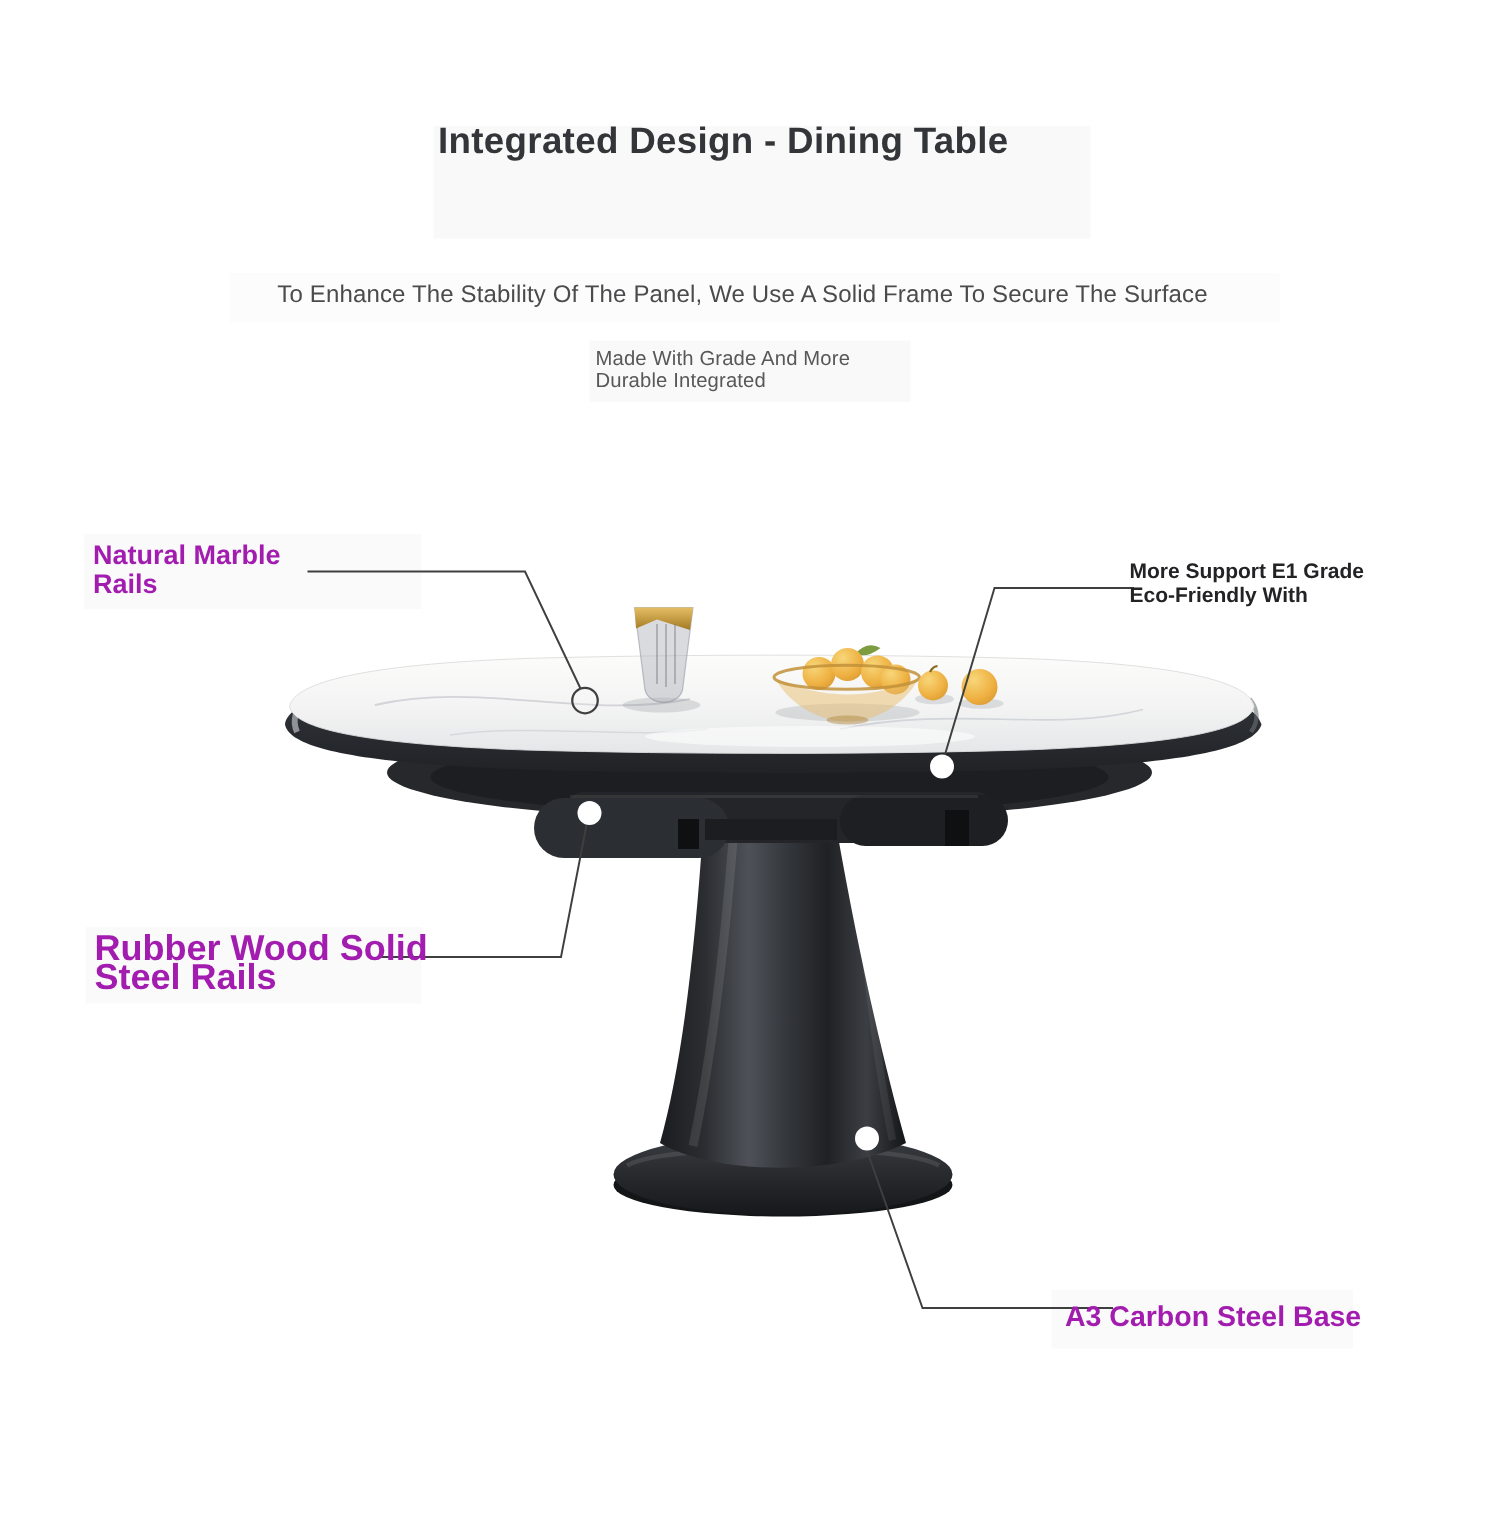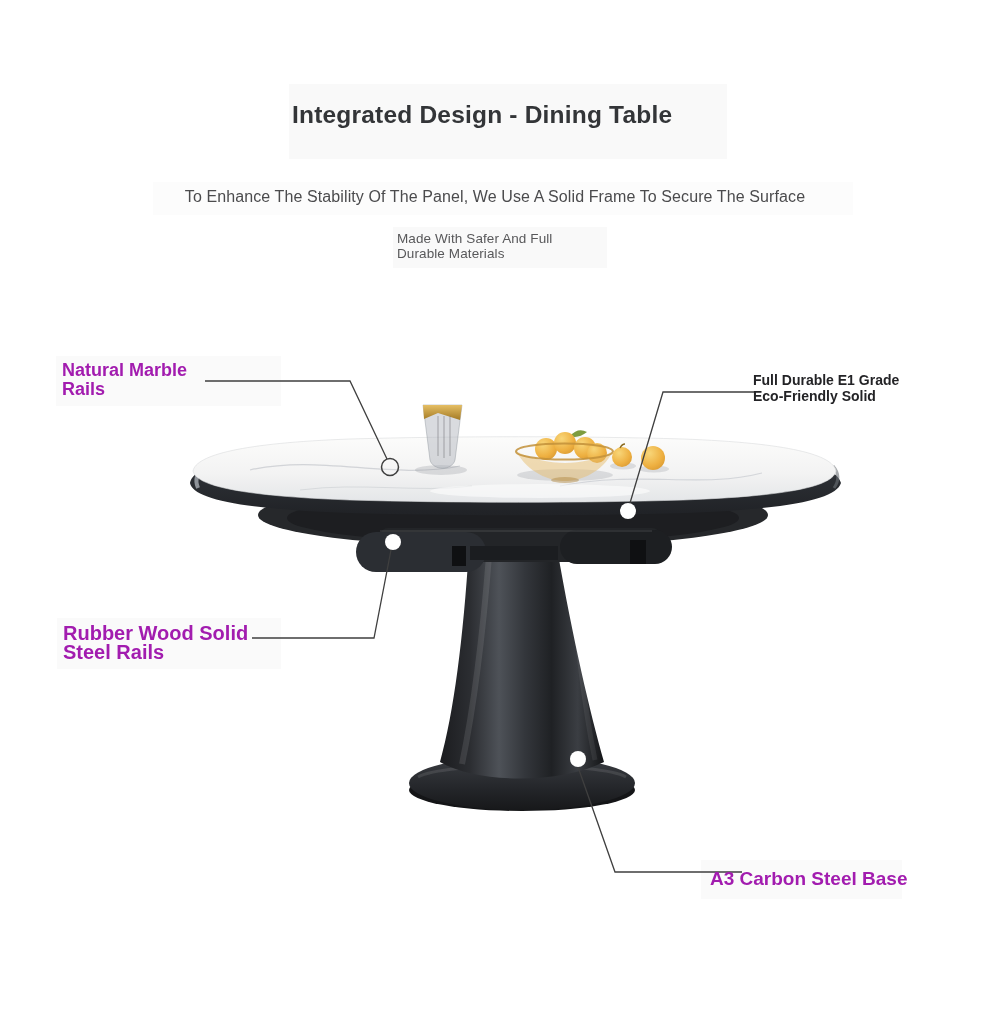--- a/index.html
+++ b/index.html
@@ -7,38 +7,38 @@
     width:990px;height:1010px;
     background:#ffffff;
     font-family:"Liberation Sans", sans-serif;
     position:relative;
     overflow:hidden;
   }
   .backdrop{position:absolute;background:#f9f9f9;}
   .backdrop.faint{background:#fcfcfc;}
 
   .title{
-    position:absolute;left:292px;top:100px;width:440px;
+    position:absolute;left:292px;top:80px;width:440px;
     font-size:24.5px;line-height:30px;font-weight:700;
     color:#333538;letter-spacing:.2px;
   }
   .subtitle{
     position:absolute;left:0;top:188px;width:990px;
     text-align:center;font-size:16px;color:#4b4b4d;letter-spacing:.1px;
   }
   .note{
     position:absolute;left:397px;top:231px;
     font-size:13.5px;line-height:15px;color:#58585a;letter-spacing:.1px;
   }
   .callout-label{
     position:absolute;font-weight:700;color:#a21caf;
   }
   .lbl-marble{left:62px;top:361px;font-size:18px;line-height:18.5px;}
   .lbl-board{left:753px;top:372px;font-size:14px;line-height:16px;color:#232326;}
-  .lbl-rails{left:63px;top:624px;font-size:20px;line-height:18.5px;}
+  .lbl-rails{left:63px;top:624px;font-size:24px;line-height:18.5px;}
   .lbl-steel{left:710px;top:869px;font-size:19px;line-height:19px;}
   svg.scene{position:absolute;left:0;top:0;}
 </style>
 </head>
 <body>
 
 <div class="backdrop" style="left:289px;top:84px;width:438px;height:75px;"></div>
 <div class="backdrop faint" style="left:153px;top:182px;width:700px;height:33px;"></div>
 <div class="backdrop" style="left:393px;top:227px;width:214px;height:41px;"></div>
 <div class="backdrop" style="left:56px;top:356px;width:225px;height:50px;background:#fafafa;"></div>
@@ -162,32 +162,32 @@
   <circle cx="578" cy="759" r="8" fill="#ffffff"></circle>
 </svg>
 
 <div class="title">
   <div>Integrated Design - Dining Table</div>
 </div>
 
 <div class="subtitle">To Enhance The Stability Of The Panel, We Use A Solid Frame To Secure The Surface</div>
 
 <div class="note">
-  <div>Made With Safer And Full</div>
-  <div>Durable Materials</div>
+  <div>Made With Grade And More</div>
+  <div>Durable Integrated</div>
 </div>
 
 <div class="callout-label lbl-marble">
   <div>Natural Marble</div>
   <div>Rails</div>
 </div>
 
 <div class="callout-label lbl-board">
-  <div>Full Durable E1 Grade</div>
-  <div>Eco-Friendly Solid</div>
+  <div>More Support E1 Grade</div>
+  <div>Eco-Friendly With</div>
 </div>
 
 <div class="callout-label lbl-rails">
   <div>Rubber Wood Solid</div>
   <div>Steel Rails</div>
 </div>
 
 <div class="callout-label lbl-steel">A3 Carbon Steel Base</div>
 
 </body></html>

